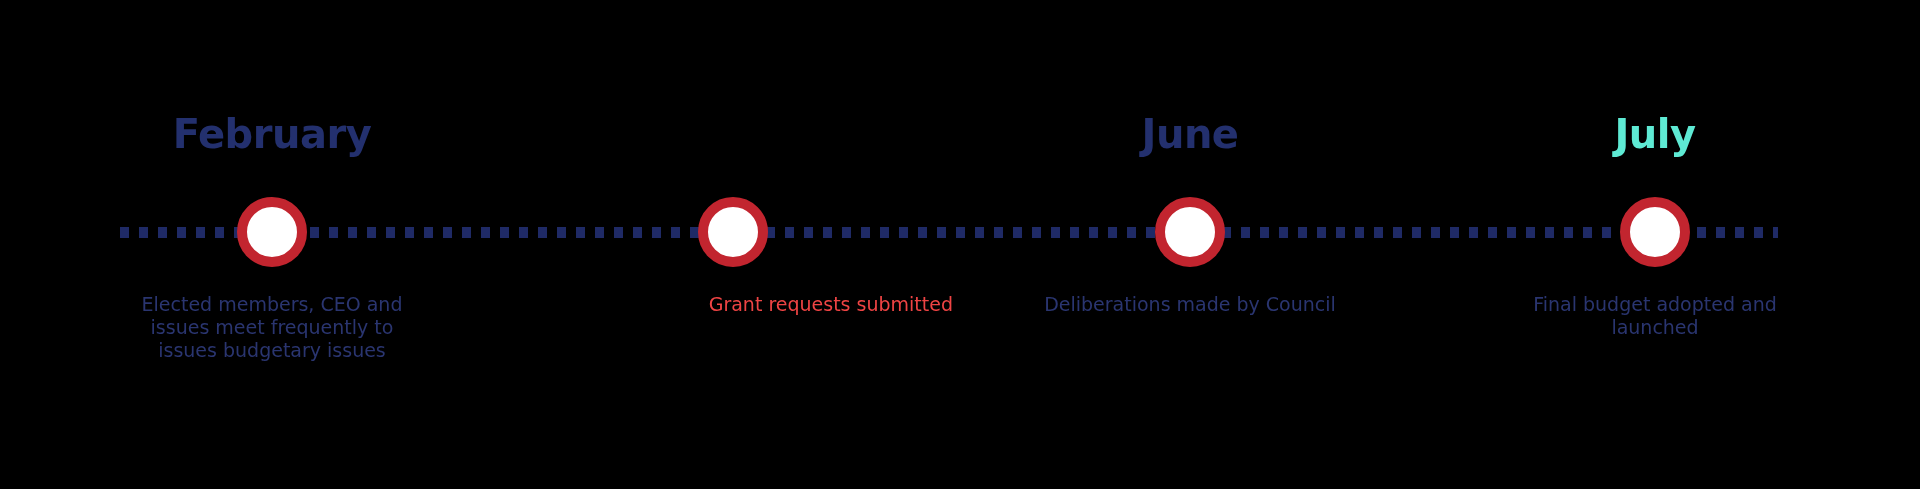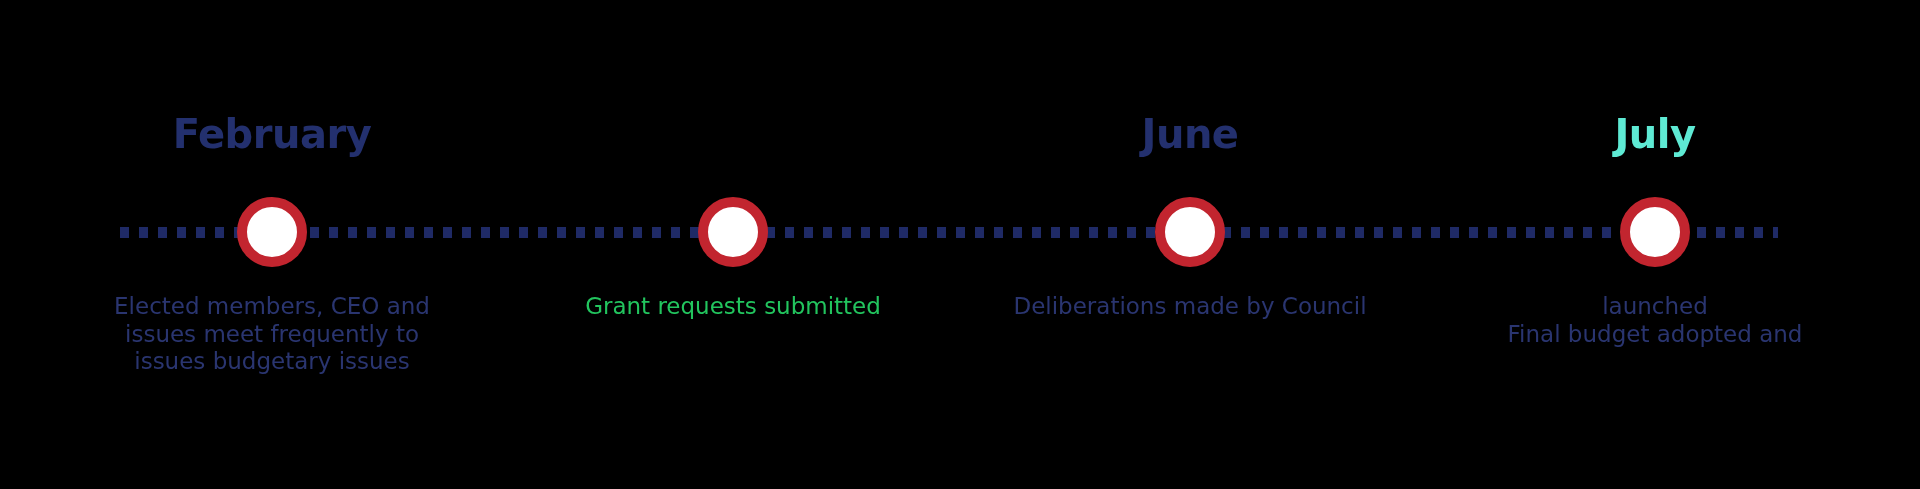--- a/index.html
+++ b/index.html
@@ -70,21 +70,21 @@
     border-radius: 50%;
     background: #ffffff;
     box-sizing: content-box;
   }
 
   .milestone-caption {
     position: absolute;
     left: 0;
     right: 0;
     top: 293px;
-    font-size: 23px;
+    font-size: 19px;
     font-weight: 400;
     line-height: 1.2;
     color: #2a3570;
   }
   .milestone-caption div { white-space: nowrap; }
 </style>
 </head>
 <body style="background: rgb(0, 0, 0);">
 
 <div id="timeline-figure" style="background: rgb(0, 0, 0); padding-left: 24px;">
@@ -96,35 +96,35 @@
     <div class="milestone-marker" style="border-color: rgb(194, 37, 47); background: rgb(255, 255, 255);"></div>
     <div class="milestone-caption" style="color: rgb(42, 53, 112);">
         <div>Elected members, CEO and</div>
         <div>issues meet frequently to</div>
         <div>issues budgetary issues</div>
       </div>
   </div>
 
   <div class="milestone" style="left: 733px;">
     <div class="milestone-marker" style="border-color: rgb(194, 37, 47); background: rgb(255, 255, 255);"></div>
-    <div class="milestone-caption" style="color: #22c55e;">
+    <div class="milestone-caption" style="color: #ef4444; text-align: right;">
         <div>Grant requests submitted</div>
       </div>
   </div>
 
   <div class="milestone" style="left: 1190px; text-align: center;">
     <div class="milestone-heading" style="color: rgb(35, 48, 110);">June</div>
     <div class="milestone-marker" style="border-color: rgb(194, 37, 47); background: rgb(255, 255, 255);"></div>
     <div class="milestone-caption" style="color: rgb(42, 53, 112);">
         <div>Deliberations made by Council</div>
       </div>
   </div>
 
   <div class="milestone" style="left: 1655px;">
     <div class="milestone-heading" style="color: #5eead4;">July</div>
     <div class="milestone-marker" style="border-color: rgb(194, 37, 47); background: rgb(255, 255, 255);"></div>
     <div class="milestone-caption" style="color: rgb(42, 53, 112);">
+        <div>Final budget adopted and</div>
         <div>launched</div>
-        <div>Final budget adopted and</div>
       </div>
   </div>
 
 </div>
 
 </body></html>

